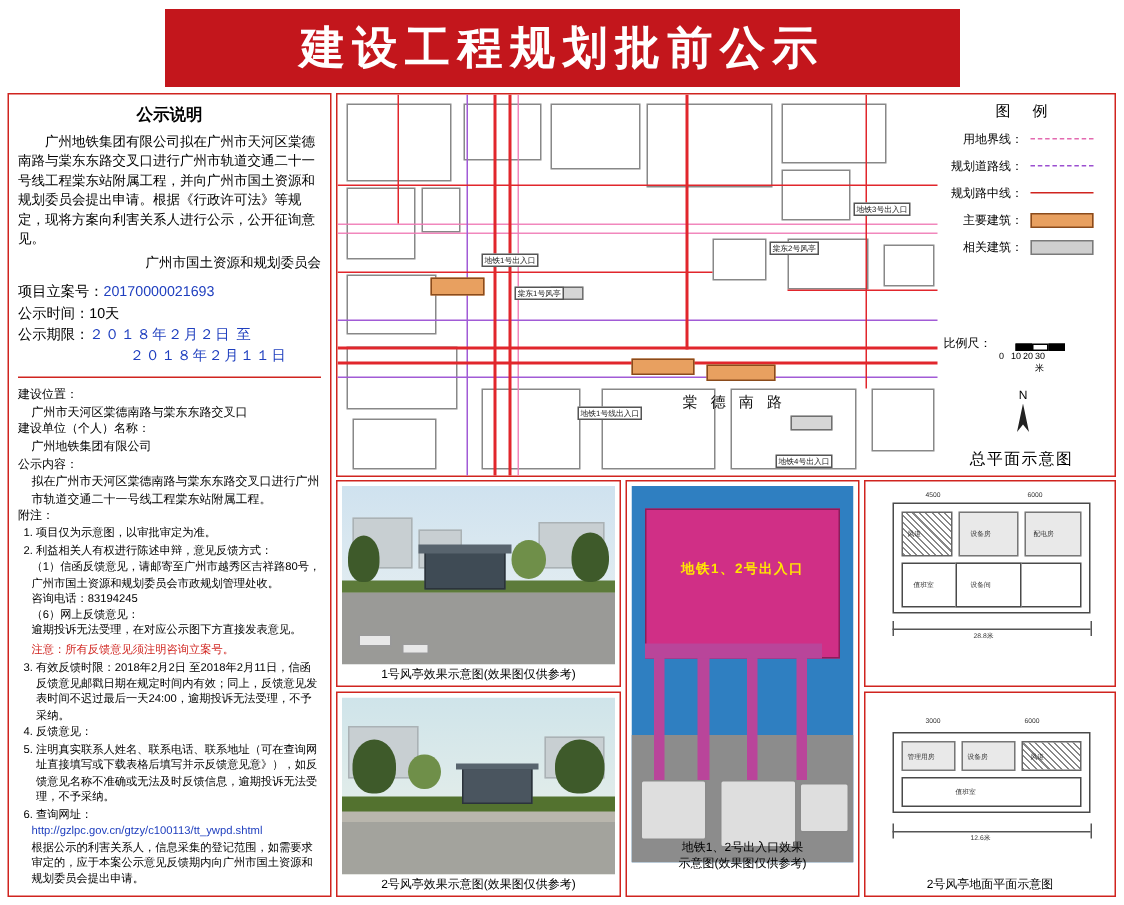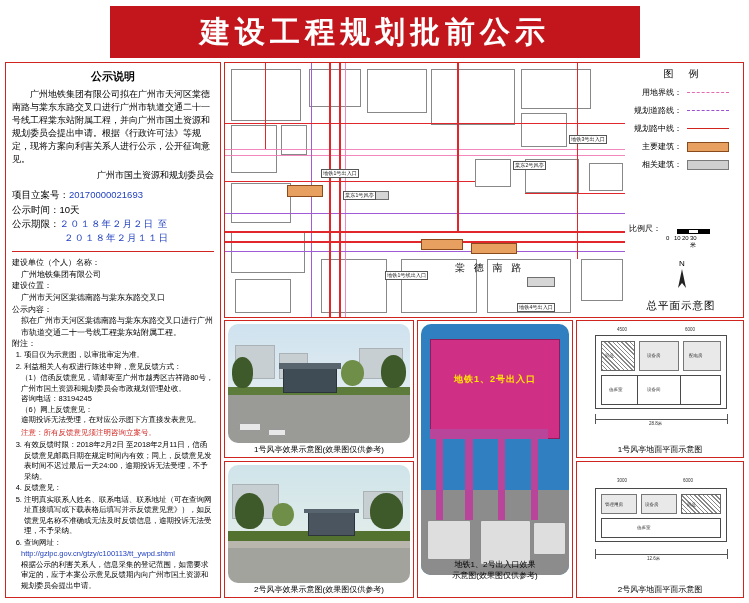--- a/index.html
+++ b/index.html
@@ -33,21 +33,21 @@
     overflow:hidden;
   }
   .sec-title { text-align:center; font-size:11px; font-weight:bold; margin:2px 0 4px; }
   .p {
     font-size:9px; line-height:1.45; text-indent:2em; margin:0 0 3px;
   }
   .right-align { text-align:right; font-size:9px; margin:2px 0 6px; }
   .kv { font-size:9.5px; line-height:1.5; }
   .kv .lbl { color:#000; }
   .kv .val-blue { color:#1f3fbf; }
-  .kv .val-blue2 { color:#1f3fbf; letter-spacing:1px; }
+  .kv .val-blue2 { color:#1f3fbf; letter-spacing:1px;text-align:center; }
   .hr-red { border:0; border-top:1px solid #d0241f; margin:6px 0 5px; }
   .small { font-size:8px; line-height:1.45; }
   .small2 { font-size:7.5px; line-height:1.4; }
   .red { color:#d0241f; }
   .blue { color:#1f3fbf; }
   ol.notes { margin:0; padding-left:12px; }
   ol.notes > li { font-size:7.5px; line-height:1.4; margin-bottom:1px; }
   .indent1 { padding-left:9px; }
 
   
@@ -90,21 +90,21 @@
   .purpleline { background:#a15bd6; }
   .bldg-orange { background:#e8a060; border:0.8px solid #8a4b1c; }
   .bldg-gray { background:#d6d6d6; border:0.8px solid #6f6f6f; }
   .maplabel { font-size:5.2px; color:#222; white-space:nowrap; }
   .maplabel.box { border:0.6px solid #555; background:#fff; padding:0 1px; }
   .roadname { font-size:10px; letter-spacing:3px; color:#111; }
 
   
   .panel { position:absolute; border:1px solid #d0241f; background:#fff; overflow:hidden; }
   .pnl-cap { position:absolute; bottom:2px; left:0; width:100%; text-align:center; font-size:8px; }
-  .render { position:absolute; left:3px; top:3px; right:3px; bottom:14px; overflow:hidden;border-radius:10px; }
+  .render { position:absolute; left:3px; top:3px; right:3px; bottom:14px; overflow:hidden; }
 
   
   .sky1 { position:absolute; inset:0; background:linear-gradient(#cfe2ef,#eef3f2); }
   .road1 { position:absolute; left:0; right:0; bottom:0; height:40%; background:#9a9a97; }
   .sidewalk1 { position:absolute; left:0; right:0; bottom:36%; height:10%; background:#b9b6ad; }
   .greenband { position:absolute; background:#5d7b3a; }
   .kiosk { position:absolute; background:#3f4b55; border:1px solid #2b333b; }
   .kiosk-top { position:absolute; background:#58646e; }
   .treedark { position:absolute; background:#3e5a2a; border-radius:50% 50% 45% 45%; }
   .treemid { position:absolute; background:#6f8f49; border-radius:50%; }
@@ -149,26 +149,26 @@
       <span class="lbl">公示时间：</span><span>10天</span>
     </div>
     <div class="kv">
       <span class="lbl">公示期限：</span><span class="val-blue2">２０１８年２月２日  至</span>
       <div style="padding-left:52px;" class="val-blue2">２０１８年２月１１日</div>
     </div>
 
     <hr class="hr-red">
 
     <div class="small">
+      <span>建设位置：</span>
+      <div class="indent1">广州市天河区棠德南路与棠东东路交叉口</div>
+    </div>
+    <div class="small">
       <div>建设单位（个人）名称：</div>
       <div class="indent1">广州地铁集团有限公司</div>
-    </div>
-    <div class="small">
-      <span>建设位置：</span>
-      <div class="indent1">广州市天河区棠德南路与棠东东路交叉口</div>
     </div>
     <div class="small">
       <div>公示内容：</div>
       <div class="indent1">拟在广州市天河区棠德南路与棠东东路交叉口进行广州市轨道交通二十一号线工程棠东站附属工程。</div>
     </div>
     <div class="small">附注：</div>
 
     <ol class="notes">
       <li>项目仅为示意图，以审批审定为准。</li>
       <li>利益相关人有权进行陈述申辩，意见反馈方式：</li>
@@ -377,21 +377,20 @@
       <div class="dim" style="left:112px;top:32px;">配电房</div>
       <div class="dim" style="left:32px;top:66px;">值班室</div>
       <div class="dim" style="left:70px;top:66px;">设备间</div>
       <div class="dimline" style="left:18px;top:98px;width:132px;"></div>
       <div class="dimv" style="left:18px;top:93px;height:10px;"></div>
       <div class="dimv" style="left:150px;top:93px;height:10px;"></div>
       <div class="dim" style="left:72px;top:100px;">28.8米</div>
       <div class="dim" style="left:40px;top:6px;">4500</div>
       <div class="dim" style="left:108px;top:6px;">6000</div>
     </div>
-    <div class="pnl-cap">1号风亭地面平面示意图</div>
   </div>
 
   <div class="panel" style="left:576px; top:461px; width:168px; height:137px;">
     <div class="planwrap">
       <div class="pl" style="left:18px;top:26px;width:132px;height:54px;"></div>
       <div class="plfill" style="left:24px;top:32px;width:36px;height:20px;"></div>
       <div class="plfill" style="left:64px;top:32px;width:36px;height:20px;"></div>
       <div class="plhatch" style="left:104px;top:32px;width:40px;height:20px;"></div>
       <div class="pl" style="left:24px;top:56px;width:120px;height:20px;"></div>
       <div class="dim" style="left:28px;top:40px;">管理用房</div>

